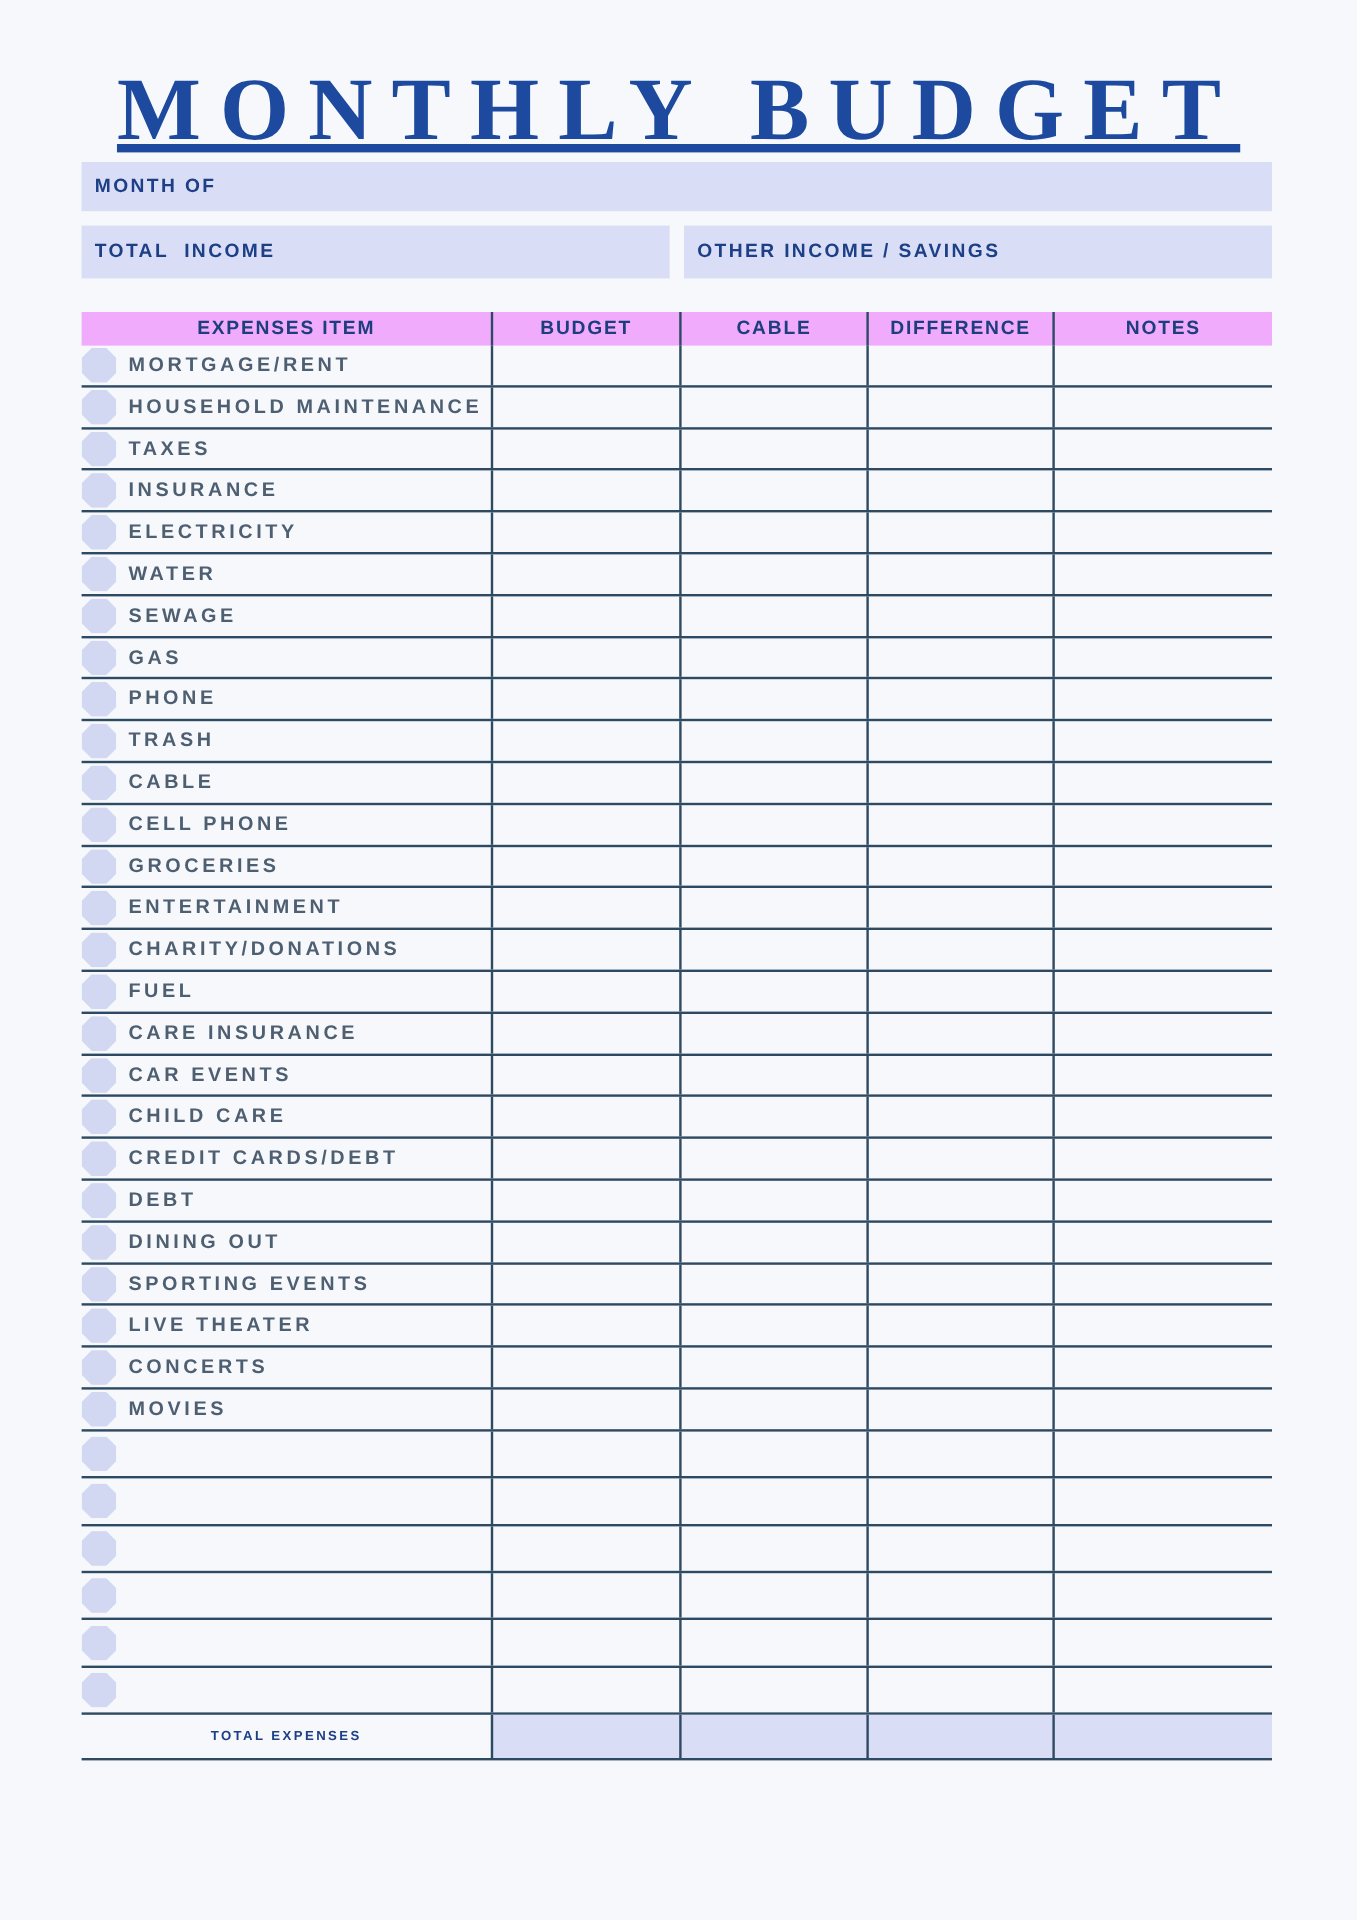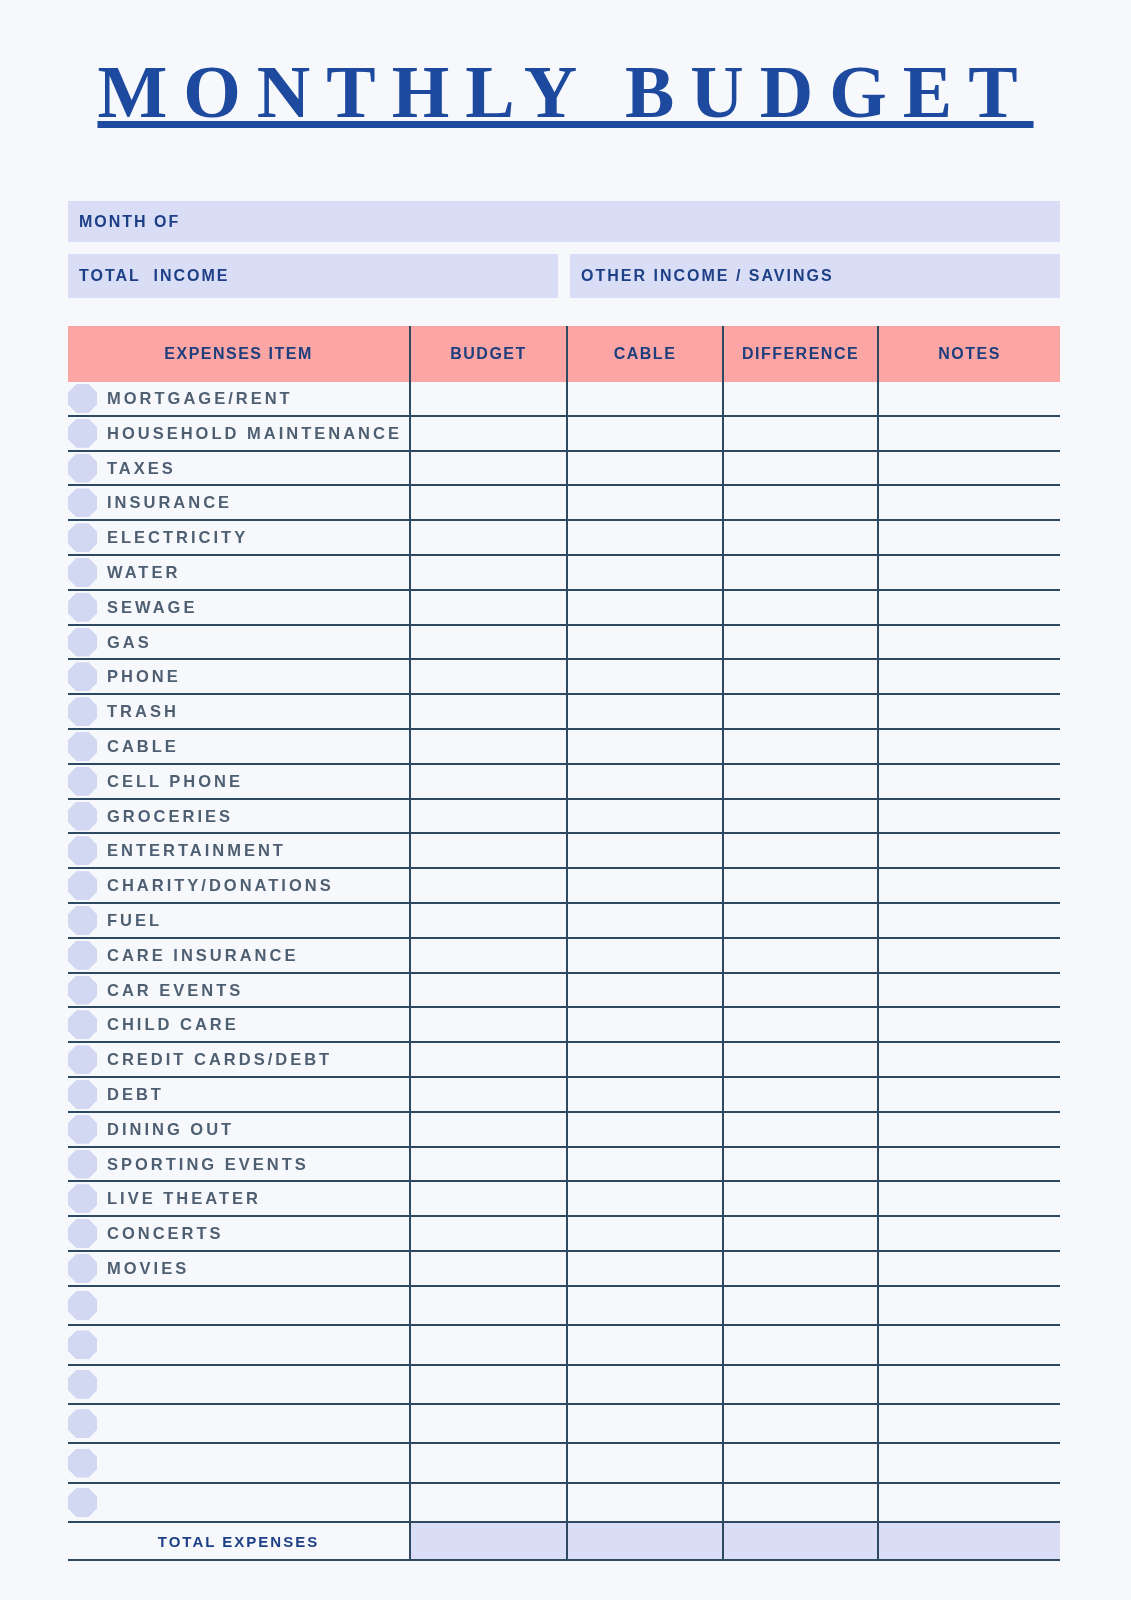--- a/index.html
+++ b/index.html
@@ -30,32 +30,32 @@
     align-items: center;
     padding-left: 11px;
   }
   .bar-label {
     font-weight: 700;
     font-size: 16px;
     letter-spacing: 2px;
     color: #1c3f86;
     white-space: pre;
   }
-  .month-bar { margin-top: 66px; height: 41px; }
+  .month-bar { height: 41px; }
   .income-row { margin-top: 12px; display: flex; gap: 12px; }
   .income-row .bar { width: 490px; height: 44px; }
 
   .budget-table { margin-top: 10px; }
   .trow, .thead, .total-row {
     display: grid;
     grid-template-columns: 341px 157px 156px 155px 183px;
   }
   .thead {
-    height: 56px;
-    background: #fca5a5;
+    height: 28px;
+    background: #f0abfc;
     margin-top: 28px;
   }
   .thead .hcell {
     display: flex;
     align-items: center;
     justify-content: center;
     font-weight: 700;
     font-size: 16px;
     letter-spacing: 1.5px;
     color: #1d3e7d;
@@ -91,21 +91,21 @@
     height: 38px;
     border-bottom: 2px solid #2e4a63;
   }
   .total-row .tcell { height: 100%; }
   .total-row .tcell.fill { background: #d9ddf6; }
   .total-row .tcell.label-cell {
     display: flex;
     align-items: center;
     justify-content: center;
     font-weight: 700;
-    font-size: 15px;
+    font-size: 11px;
     letter-spacing: 2px;
     color: #1c3f86;
   }
 </style>
 </head>
 <body>
 
 <h1 class="page-title">MONTHLY BUDGET</h1>
 
 <div class="content">

